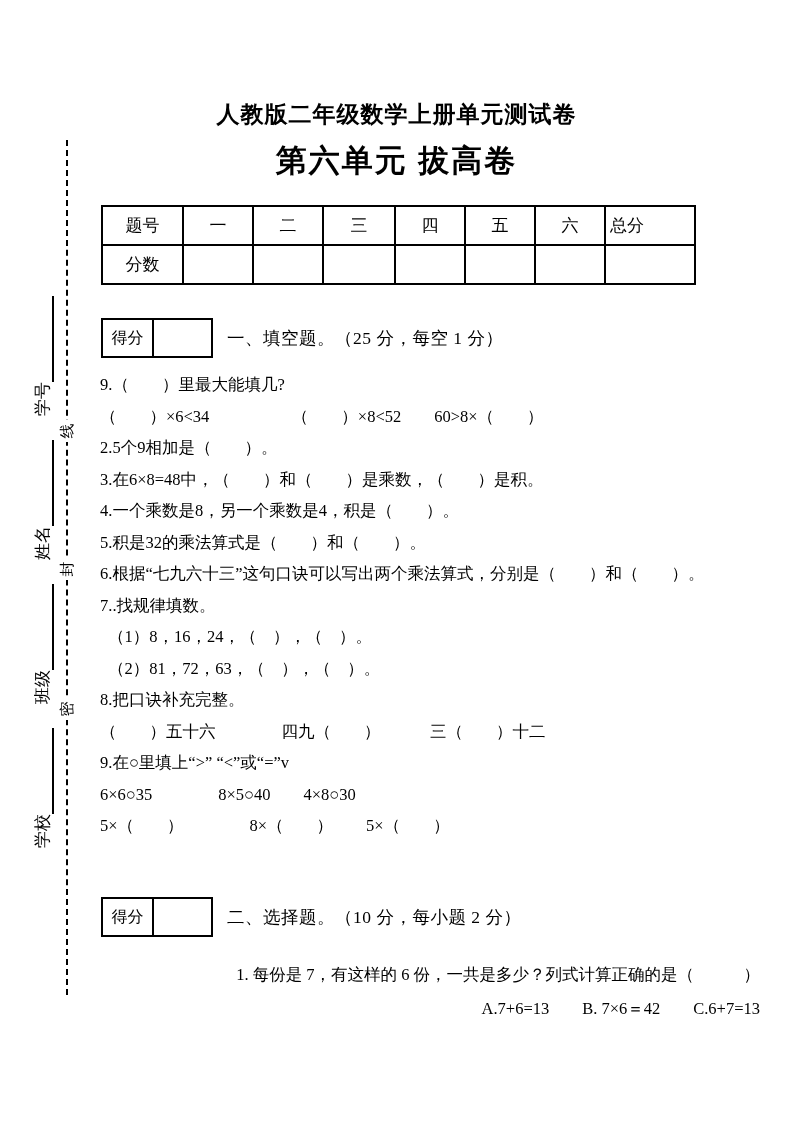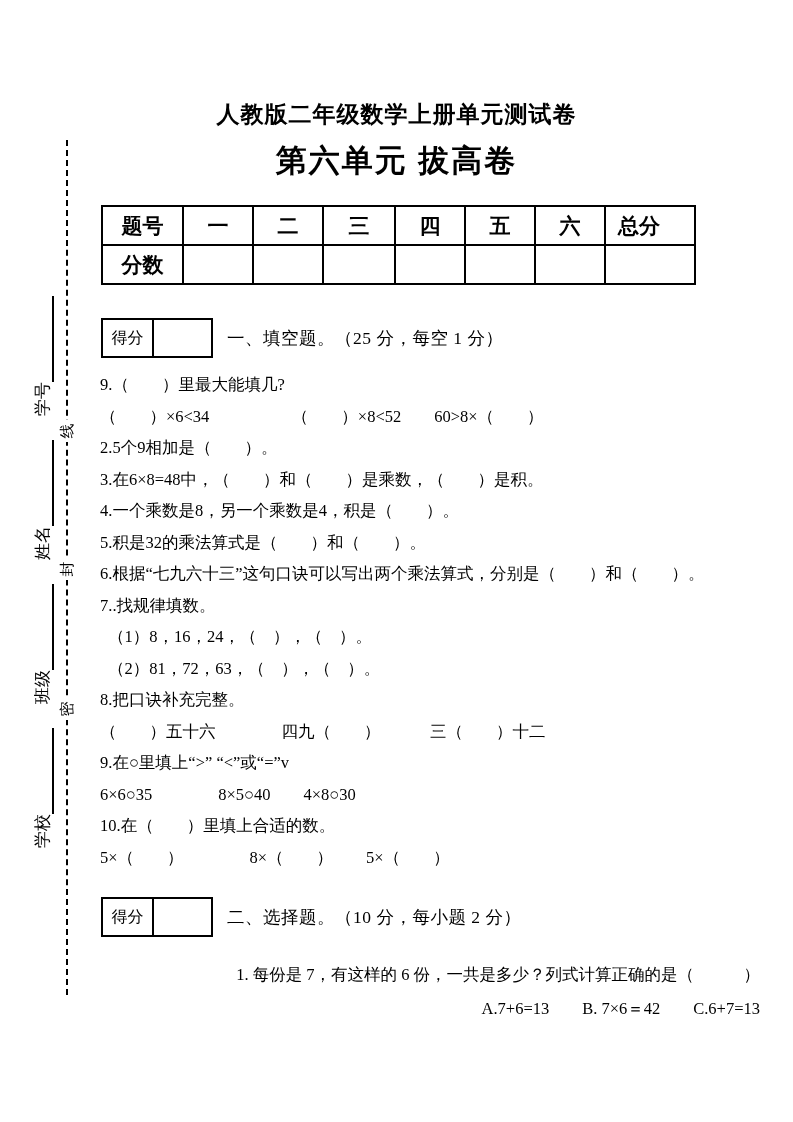--- a/index.html
+++ b/index.html
@@ -22,24 +22,24 @@
 
   
   .title { position:absolute; top:99px; width:100%; text-align:center;
     font-size:23px; font-weight:bold; letter-spacing:1px; }
   .subtitle { position:absolute; top:140px; width:100%; text-align:center;
     font-size:31px; font-weight:bold;
     font-family:Liberation Sans, sans-serif; letter-spacing:2px; }
 
   
   .score-table { position:absolute; left:101px; top:205px; border-collapse:collapse;
-    table-layout:fixed; font-size:21px;font-weight:bold; }
+    table-layout:fixed; font-size:17px; }
   .score-table td { border:2px solid #000; height:39px; text-align:center;
     vertical-align:middle; padding:0; }
-  .score-table td.cell-total { text-align:left; padding-left:12px;margin-top:12px; }
+  .score-table td.cell-total { text-align:left; padding-left:4px;margin-top:12px; }
 
   
   .score-row { position:absolute; left:101px; display:flex; align-items:center; height:40px;font-family:Liberation Serif, serif; }
   .score-box { display:flex; height:40px; border:2px solid #000; background:#fff; }
   .sb-label { width:51px; border-right:2px solid #000; display:flex; align-items:center;
     justify-content:center; font-size:16px; }
   .sb-value { width:57px; }
   .sec-heading { margin-left:14px; font-size:17.5px; letter-spacing:0.5px; }
 
   
@@ -132,21 +132,20 @@
     <div class="q-line">4.一个乘数是8，另一个乘数是4，积是（　　）。</div>
     <div class="q-line">5.积是32的乘法算式是（　　）和（　　）。</div>
     <div class="q-line">6.根据“七九六十三”这句口诀可以写出两个乘法算式，分别是（　　）和（　　）。</div>
     <div class="q-line">7..找规律填数。</div>
     <div class="q-line ind-sm">（1）8，16，24，（　），（　）。</div>
     <div class="q-line ind-sm">（2）81，72，63，（　），（　）。</div>
     <div class="q-line">8.把口诀补充完整。</div>
     <div class="q-line">（　　）五十六　　　　四九（　　）　　　三（　　）十二</div>
     <div class="q-line">9.在○里填上“&gt;” “&lt;”或“=”v</div>
     <div class="q-line">6×6○35　　　　8×5○40　　4×8○30</div>
-    <div class="q-line">10.在（　　）里填上合适的数。</div>
     <div class="q-line">5×（　　）　　　　8×（　　）　　5×（　　）</div>
   </div>
 
   <div class="score-row" style="top:897px;">
     <div class="score-box">
       <div class="sb-label">得分</div>
       <div class="sb-value"></div>
     </div>
     <div class="sec-heading">二、选择题。（10 分，每小题 2 分）</div>
   </div>

